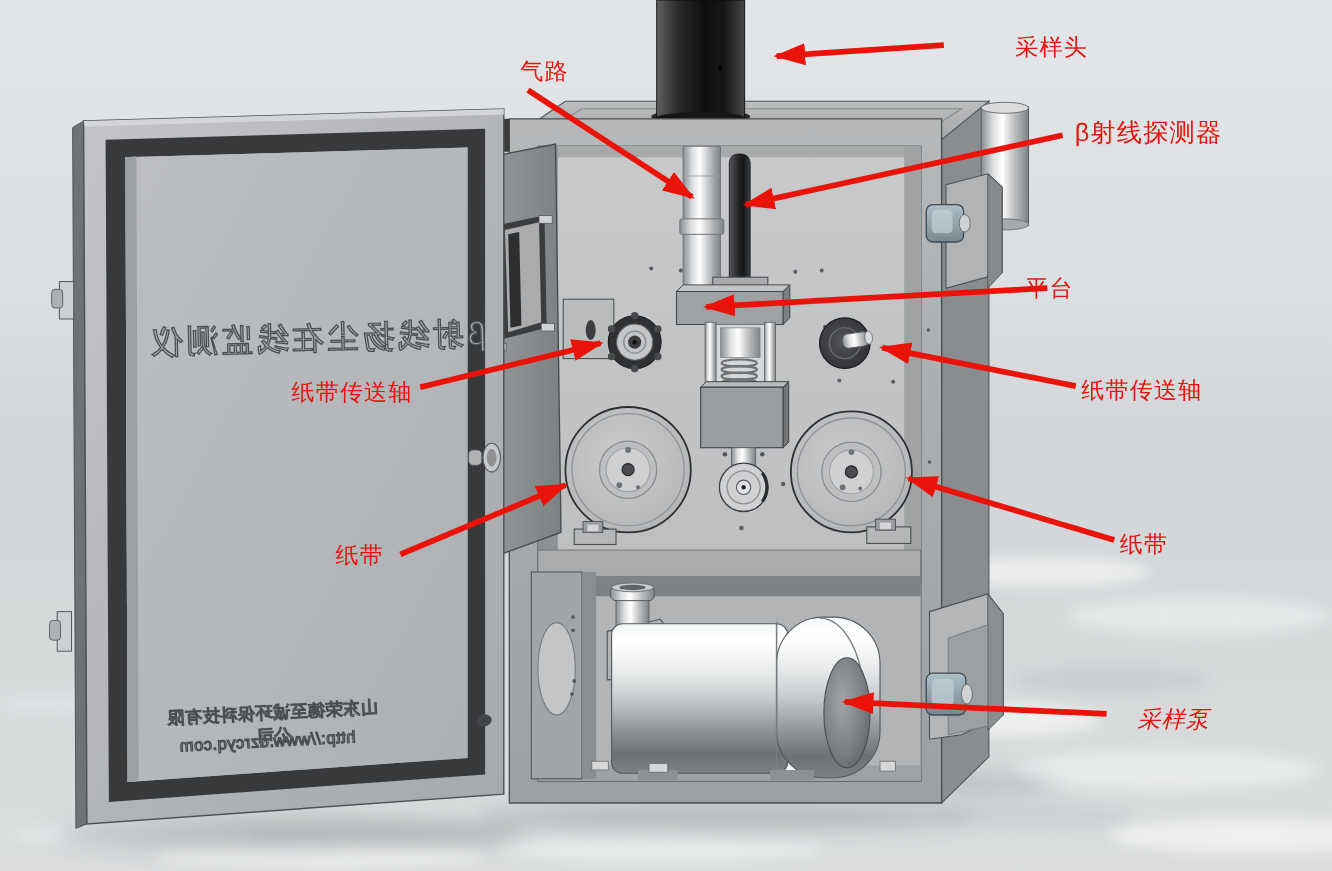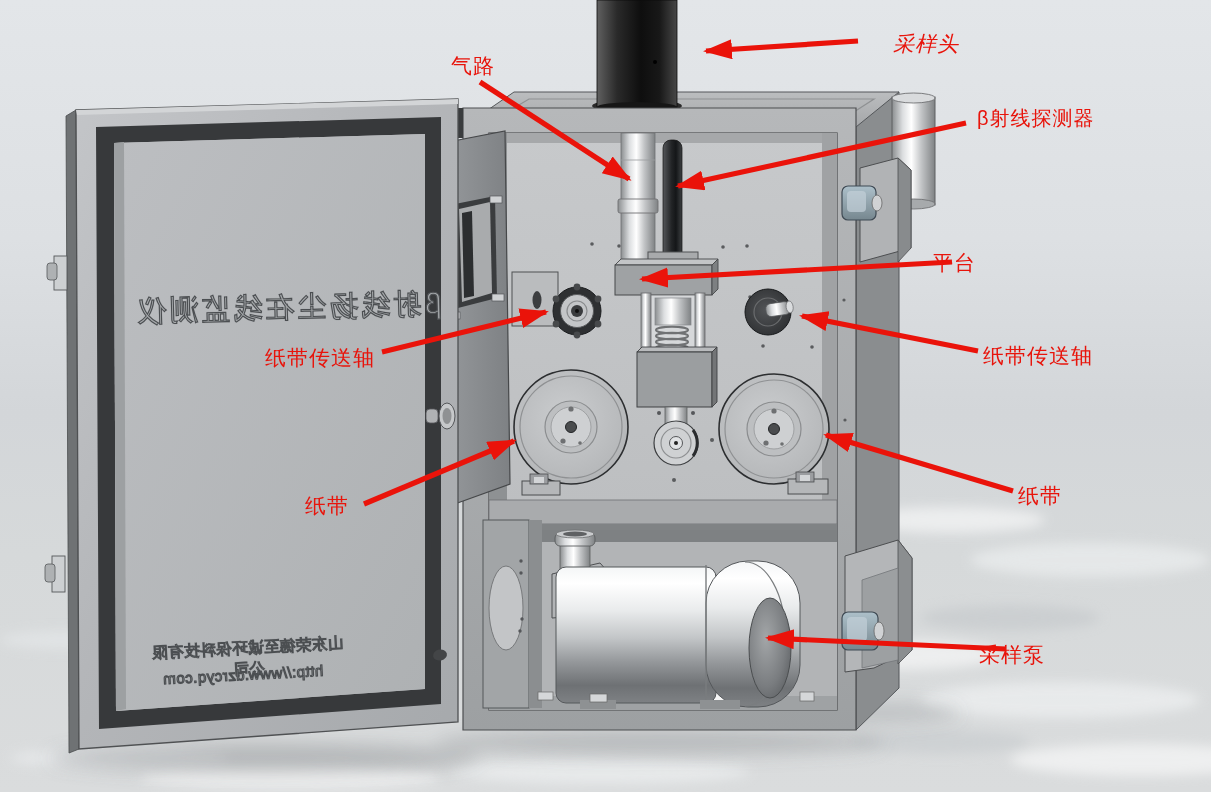--- a/index.html
+++ b/index.html
@@ -395,23 +395,23 @@
     <line x1="364" y1="504" x2="514" y2="441" marker-end="url(#ah)"></line>
     <line x1="1013" y1="491" x2="826" y2="435" marker-end="url(#ah)"></line>
     <line x1="1006" y1="649" x2="768" y2="638" marker-end="url(#ah)"></line>
   </g>
 </svg>
 
 <div class="door-text door-title" style="left:130px;top:288px;">β射线扬尘在线监测仪</div>
 <div class="door-text door-company" style="left:150px;top:638px;">山东荣德至诚环保科技有限公司</div>
 <div class="door-text door-url" style="left:150px;top:666px;">http://www.dzrcyq.com</div>
 
-<div class="ann-label" style="left:893px;top:33px;font-style:italic;">采样头</div>
-<div class="ann-label" style="left:451px;top:55px;">气路</div>
-<div class="ann-label" style="left:977px;top:108px;font-size:20px;">β射线探测器</div>
+<div class="ann-label" style="left:923px;top:33px;">采样头</div>
+<div class="ann-label" style="left:473px;top:55px;">气路</div>
+<div class="ann-label" style="left:977px;top:108px;font-size:23px;">β射线探测器</div>
 <div class="ann-label" style="left:932px;top:252px;">平台</div>
 <div class="ann-label" style="left:983px;top:345px;">纸带传送轴</div>
 <div class="ann-label" style="left:265px;top:347px;">纸带传送轴</div>
 <div class="ann-label" style="left:305px;top:495px;">纸带</div>
 <div class="ann-label" style="left:1018px;top:485px;">纸带</div>
-<div class="ann-label" style="left:979px;top:644px;">采样泵</div>
+<div class="ann-label" style="left:1034px;top:644px;font-style:italic;">采样泵</div>
 
 </div>
 
 </body></html>

